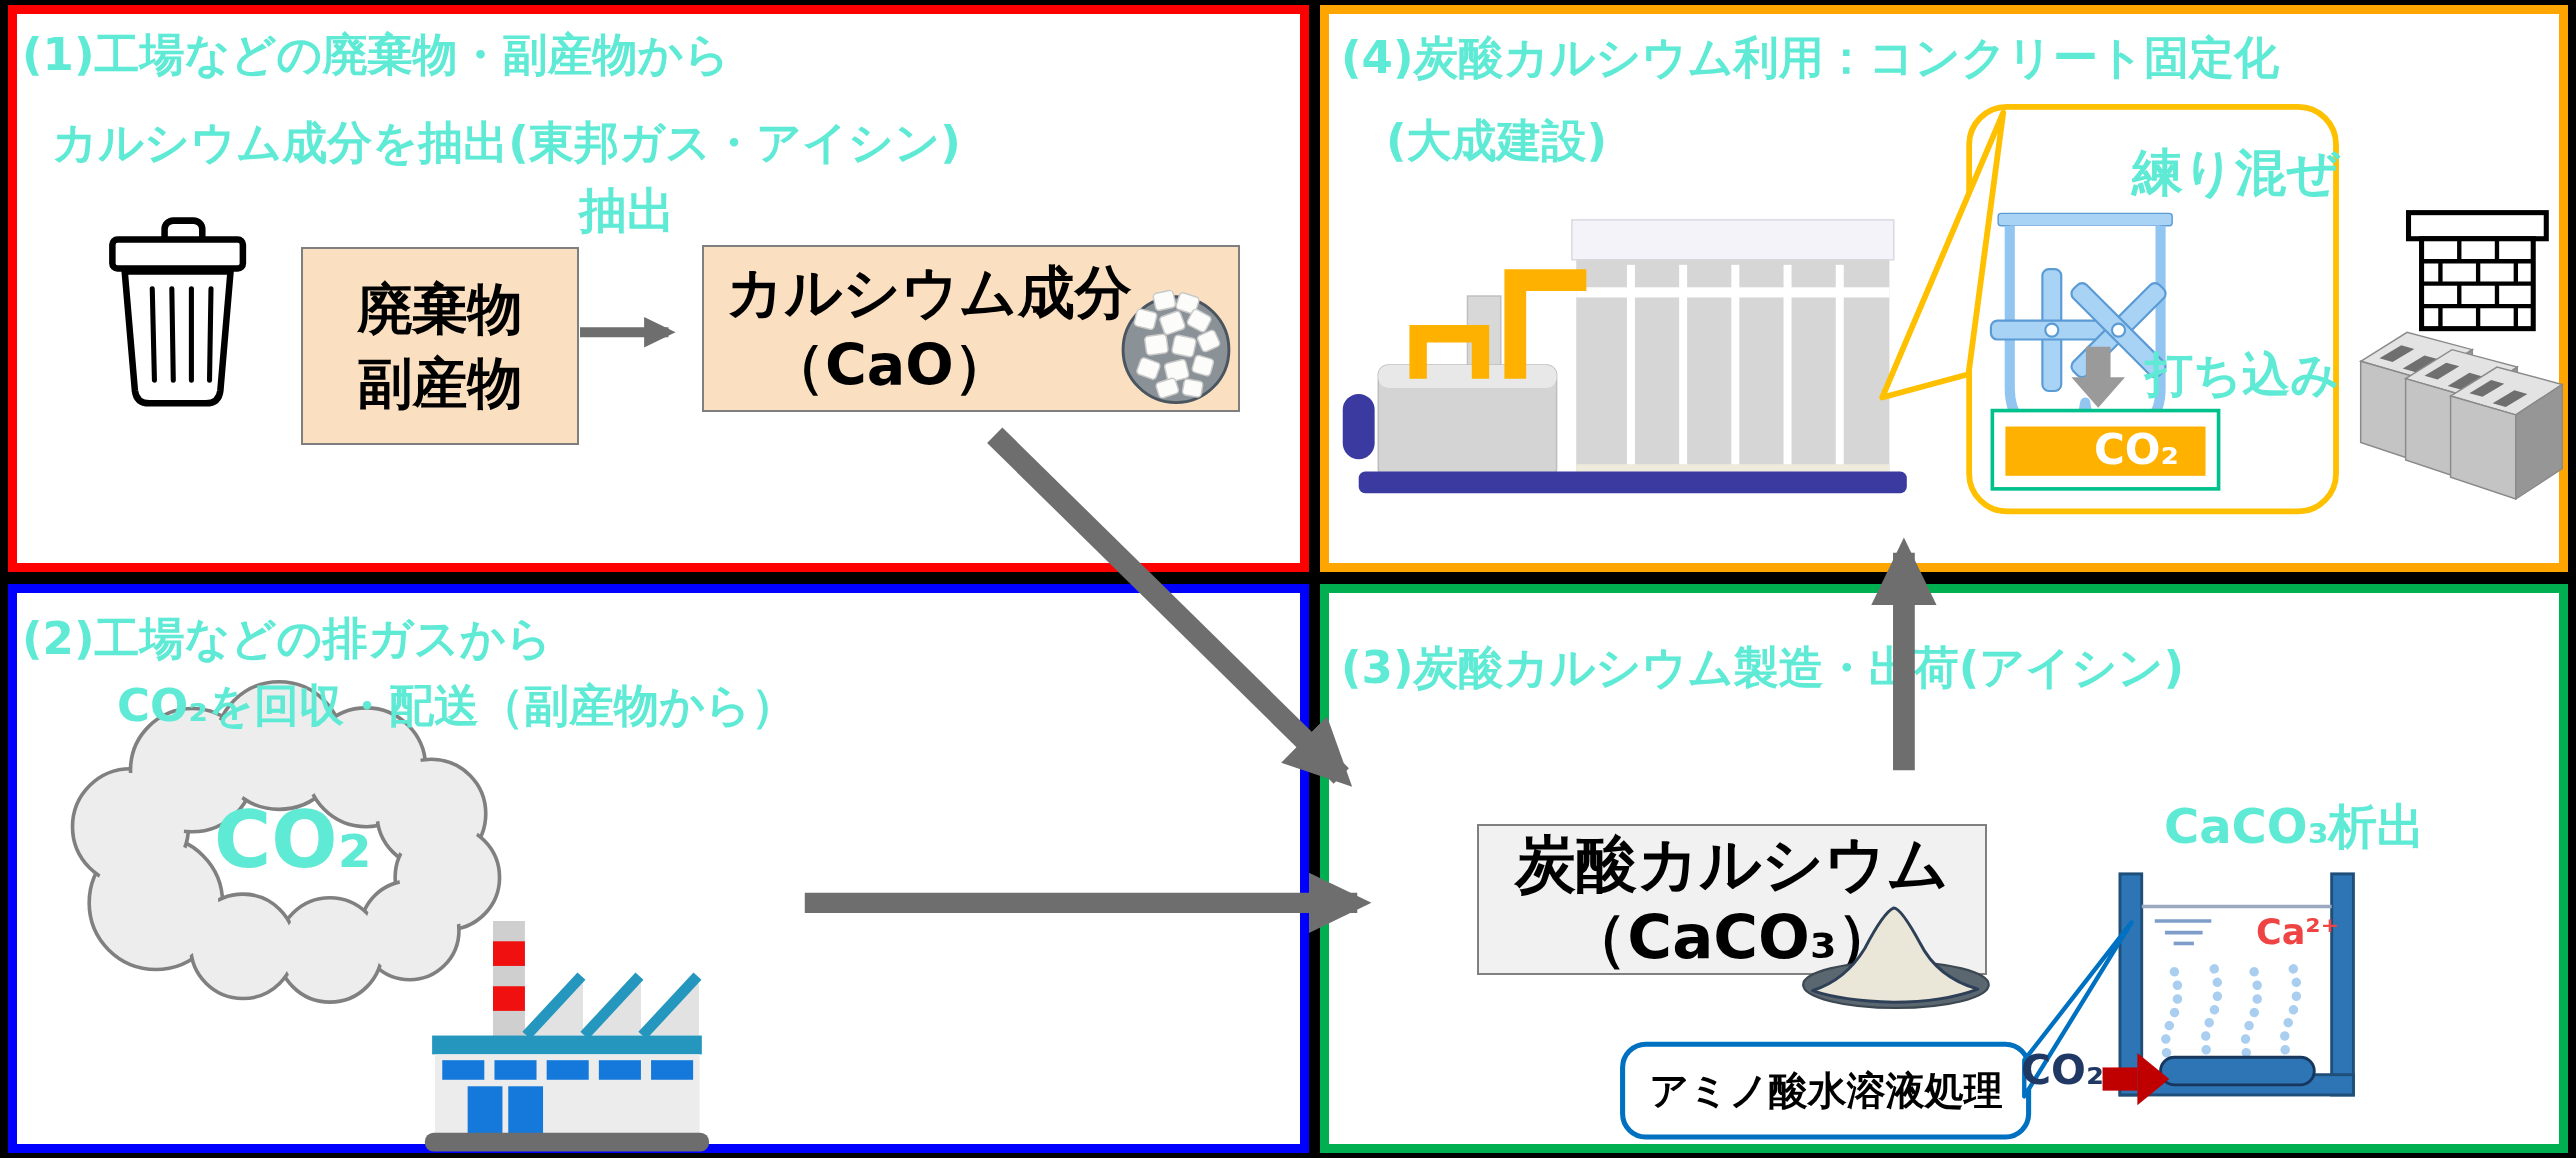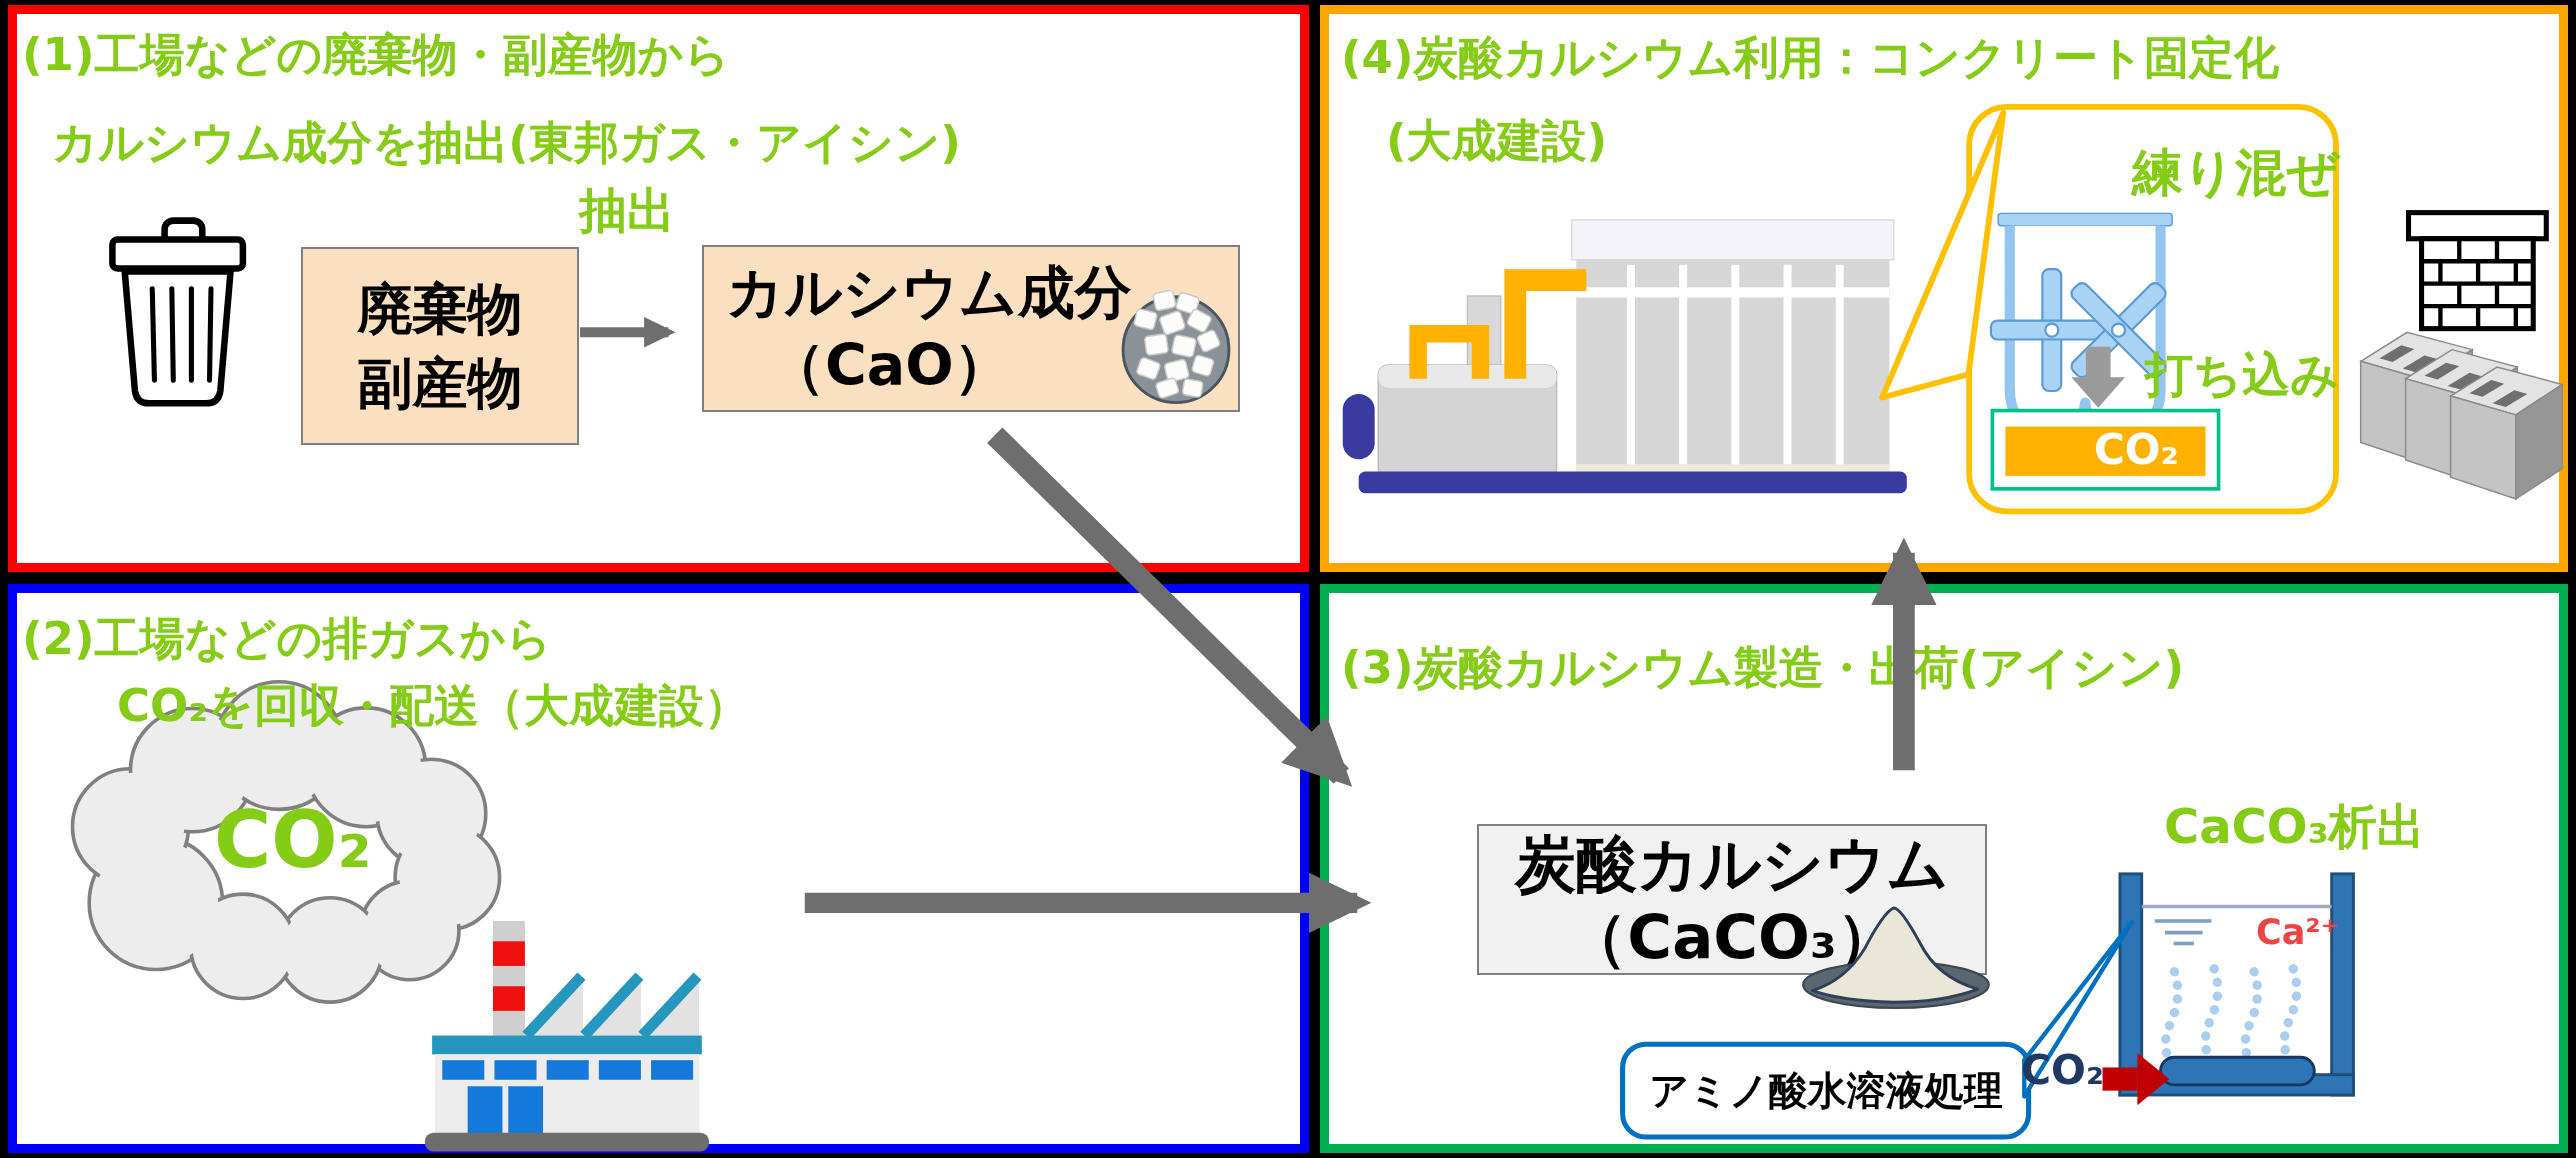--- a/index.html
+++ b/index.html
@@ -6,21 +6,21 @@
   #canvas{position:relative;width:2576px;height:1159px;background:#000;overflow:hidden;
           font-family:"DejaVu Sans","Liberation Sans",sans-serif;}
   .panel{position:absolute;background:#fff;box-sizing:border-box;z-index:10;}
   #panel1{left:8px;top:5px;width:1301px;height:567px;border:9.4px solid #FF0000;}
   #panel2{left:8px;top:584px;width:1301px;height:569px;border:9.4px solid #0000FF;}
   #panel3{left:1320px;top:584px;width:1248px;height:569px;border:9.4px solid #00B050;}
   #panel4{left:1320px;top:5px;width:1248px;height:567px;border:9.4px solid #FFA500;}
   svg.layer{position:absolute;left:0;top:0;pointer-events:none;}
   #gfx{z-index:20;}
   #arrows{z-index:40;}
-  .t{position:absolute;font-weight:bold;color:#84cc16;white-space:nowrap;z-index:30;line-height:1.15;}
+  .t{position:absolute;font-weight:bold;color:#5eead4;white-space:nowrap;z-index:30;line-height:1.15;}
   .fs62{font-size:45px;}
   .box{position:absolute;box-sizing:border-box;z-index:15;display:flex;flex-direction:column;
        justify-content:center;font-weight:bold;color:#000;}
   .peach{background:#FAE0C0;border:2.2px solid #7f7f7f;}
   #wasteBox{left:301px;top:247px;width:278px;height:198px;text-align:center;font-size:55px;line-height:74px;}
   #caoBox{left:702px;top:245px;width:538px;height:167px;font-size:57px;line-height:73px;padding-left:22px;}
   #caoBox .l2{padding-left:42px;}
   #caco3Box{left:1477px;top:824px;width:510px;height:151px;background:#F1F1F1;border:2.9px solid #808080;
             text-align:center;font-size:61px;line-height:73px;}
   #aminoText{left:1623px;top:1044px;width:406px;height:93px;display:flex;align-items:center;
@@ -261,21 +261,21 @@
     <div>副産物</div>
   </div>
   <div class="t" style="left:579px;top:183px;font-size:48px;">抽出</div>
 
   <div class="box peach" id="caoBox">
     <div>カルシウム成分</div>
     <div class="l2">（CaO）</div>
   </div>
 
   <div class="t fs62" style="left:22px;top:613px;">(2)工場などの排ガスから</div>
-  <div class="t fs62" style="left:117px;top:680px;">CO₂を回収・配送（大成建設）</div>
+  <div class="t fs62" style="left:117px;top:680px;">CO₂を回収・配送（副産物から）</div>
   <div class="t" style="left:214px;top:796px;font-size:78px;">CO₂</div>
 
   <div class="t fs62" style="left:1341px;top:642px;">(3)炭酸カルシウム製造・出荷(アイシン)</div>
   <div class="box" id="caco3Box">
     <div>炭酸カルシウム</div>
     <div>（CaCO₃）</div>
   </div>
   <div id="aminoText">アミノ酸水溶液処理</div>
   <div class="t navy" style="left:2021px;top:1047px;font-size:41px;">CO₂</div>
   <div class="t" style="left:2164px;top:799px;font-size:48px;">CaCO₃析出</div>

